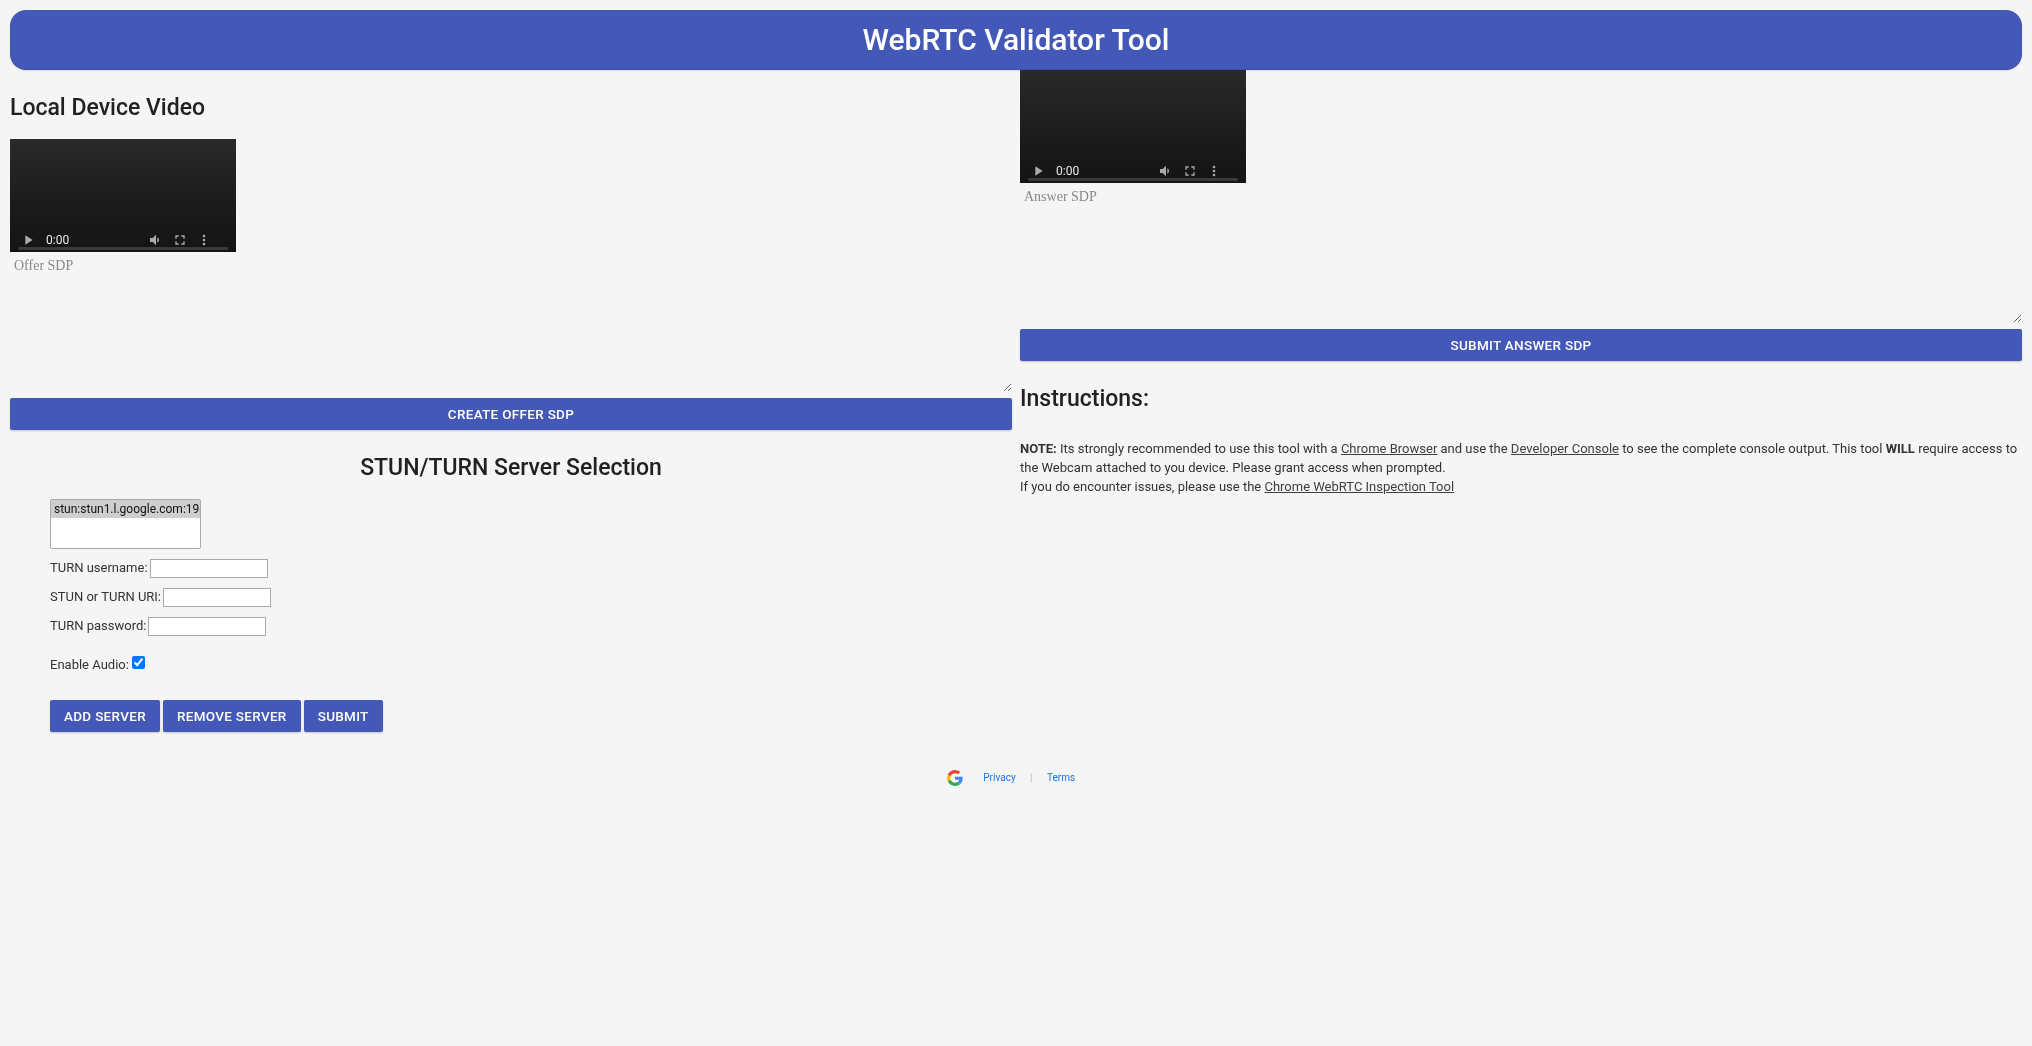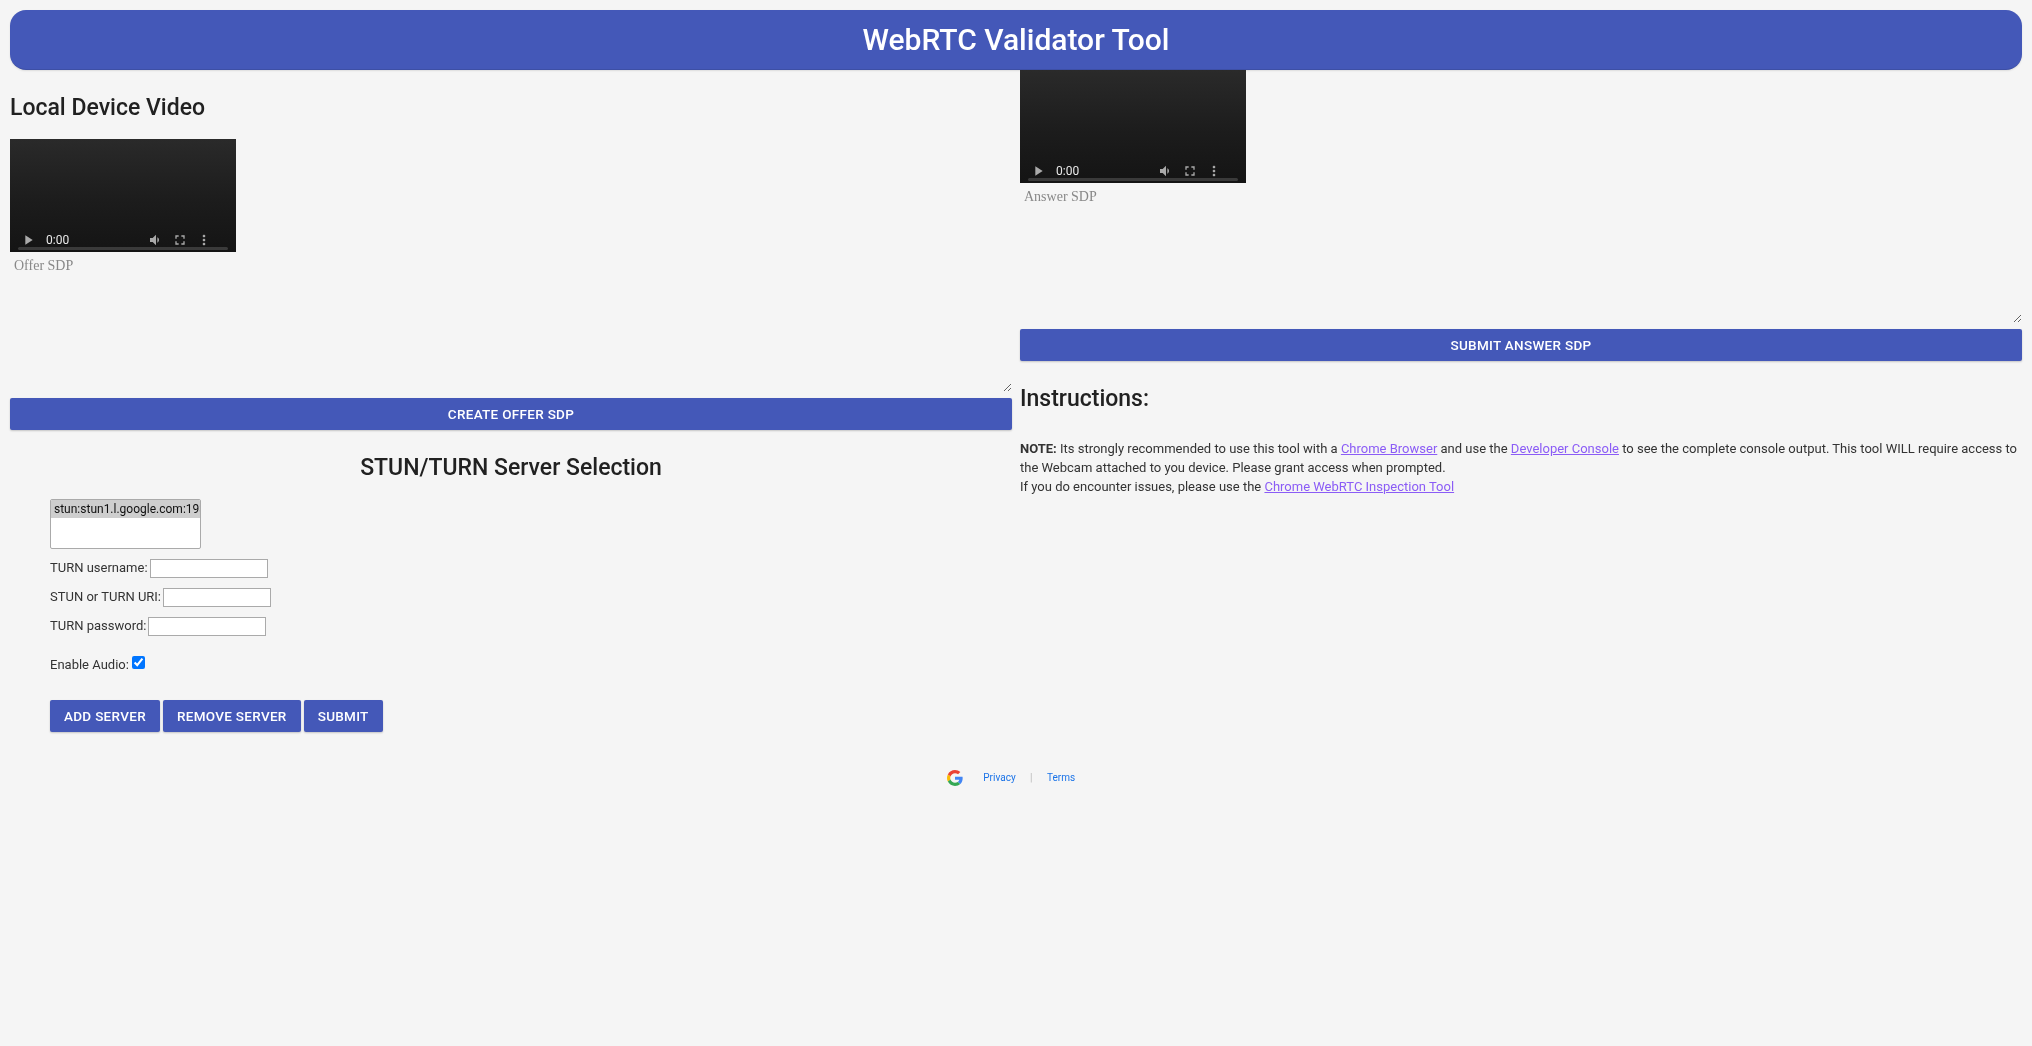--- a/index.html
+++ b/index.html
@@ -178,28 +178,28 @@
       font-size: 13px;
       color: #333;
     }
     .instructions {
       font-size: 13px;
       color: #333;
       line-height: 1.45;
       margin-top: 10px;
     }
     .instructions a {
-      color: #8b5cf6;
+      color: #404040;
       text-decoration: underline;
     }
     .instructions .note-label {
       font-weight: 700;
     }
     .instructions .will {
-      font-weight: 400;
+      font-weight: 700;
       text-align: center;
     }
     .footer {
       margin-top: 38px;
       text-align: center;
       font-size: 10px;
       color: #555;
     }
     .footer .g-logo {
       width: 16px;

